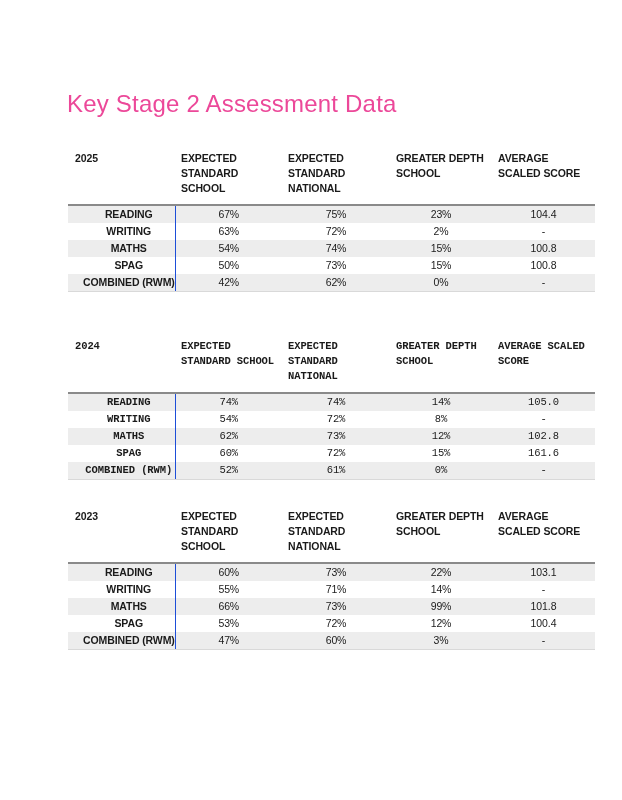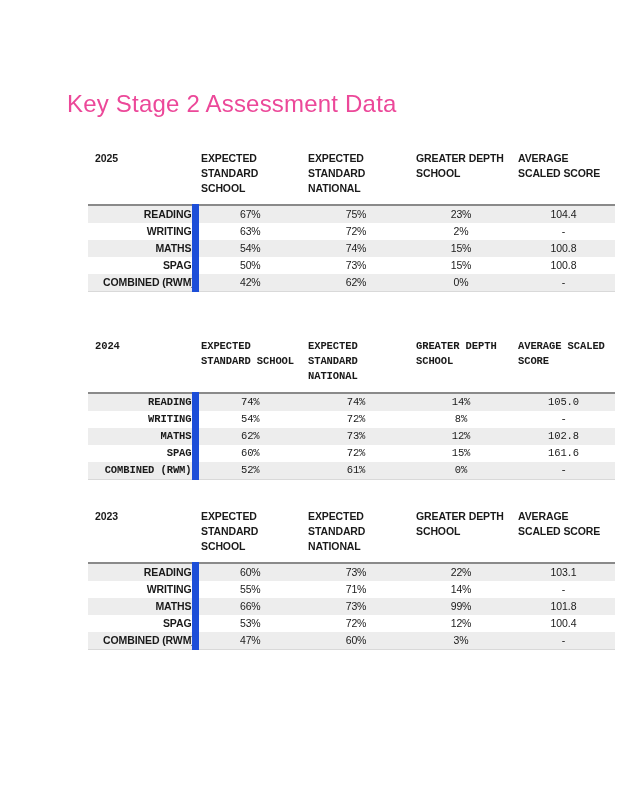--- a/index.html
+++ b/index.html
@@ -27,21 +27,20 @@
   }
   table.kstable {
     position: absolute;
     left: 68px;
     width: 527px;
     border-collapse: collapse;
     table-layout: fixed;
     font-size: 10.5px;
     letter-spacing: -0.1px;
     color: #1a1a1a;
-    margin-left: 20px;
   }
   .kstable.t1 { top: 150px; }
   .kstable.t2 { top: 338px; font-family: Liberation Mono, monospace; }
   .kstable.t3 { top: 508px; }
 
   .kstable col.c1 { width: 107px; }
   .kstable col.c2 { width: 107px; }
   .kstable col.c3 { width: 108px; }
   .kstable col.c4 { width: 102px; }
   .kstable col.c5 { width: 103px; }
@@ -62,24 +61,24 @@
     box-sizing: border-box;
     padding: 0;
     line-height: 17px;
     text-align: center;
     font-weight: 400;
     vertical-align: middle;
     overflow: hidden;
     white-space: nowrap;
   }
   .kstable tbody td.lbl {
-    text-align: right;
+    text-align: center;
     padding-left: 15px;
     font-weight: 700;
-    border-right: 7px solid #1d4ed8;
+    border-right: 1px solid #1d4ed8;
   }
   .kstable tbody tr:nth-child(odd) td { background: #ededed; }
   .kstable tbody tr:first-child td { border-top: 2px solid #8a8a8a; }
   .kstable tbody tr:last-child td { border-bottom: 1px solid #d9d9d9; }
 </style>
 </head>
 <body>
 
 <h1 class="doc-title">Key Stage 2 Assessment Data</h1>
 

